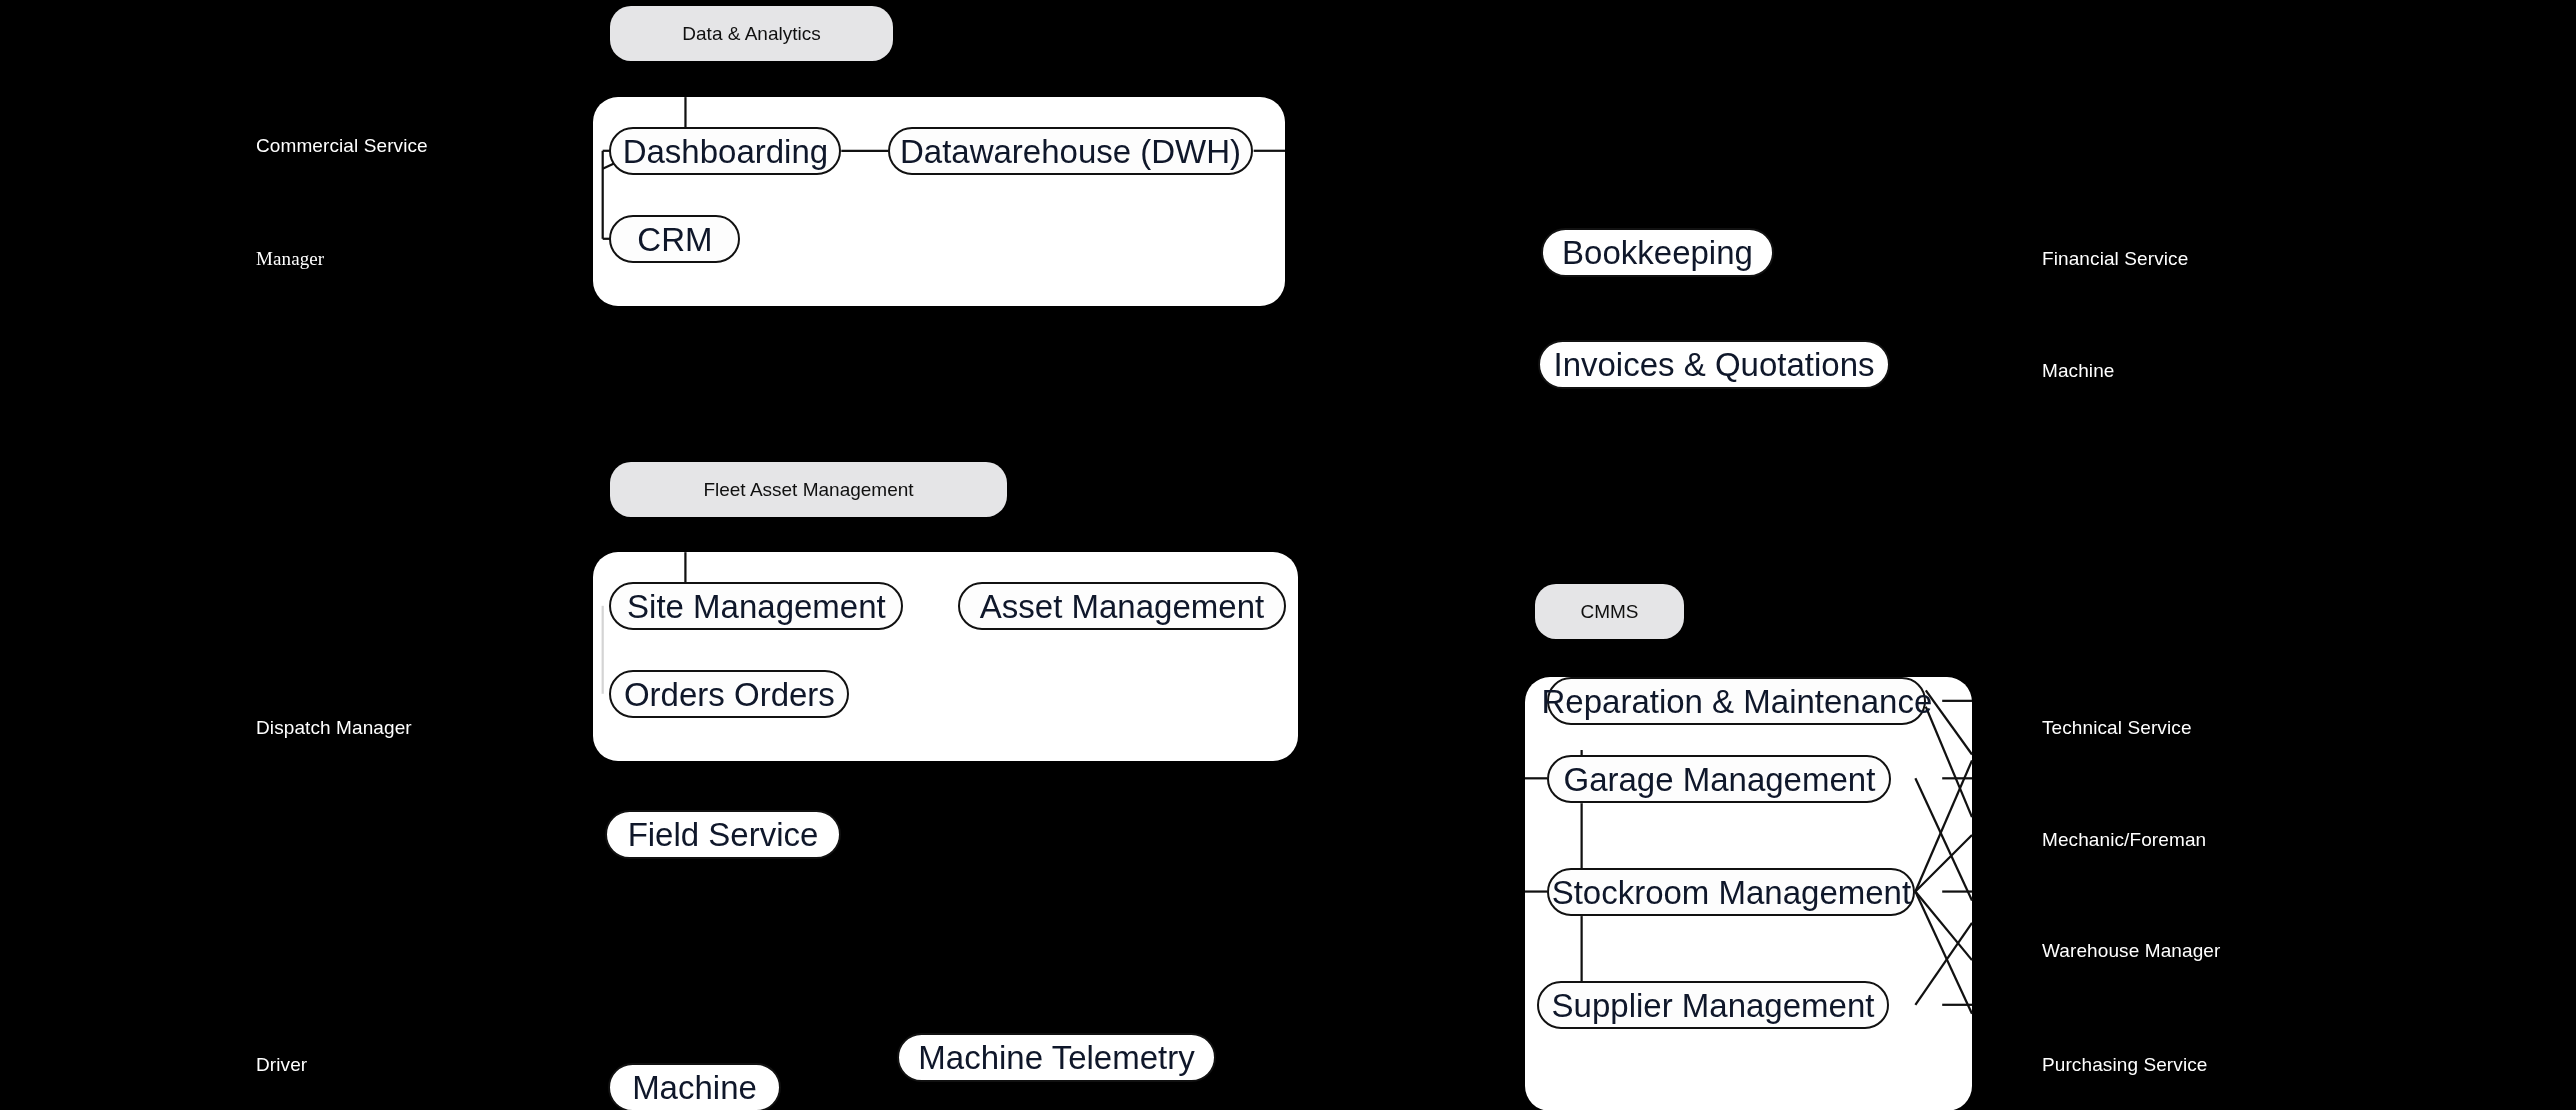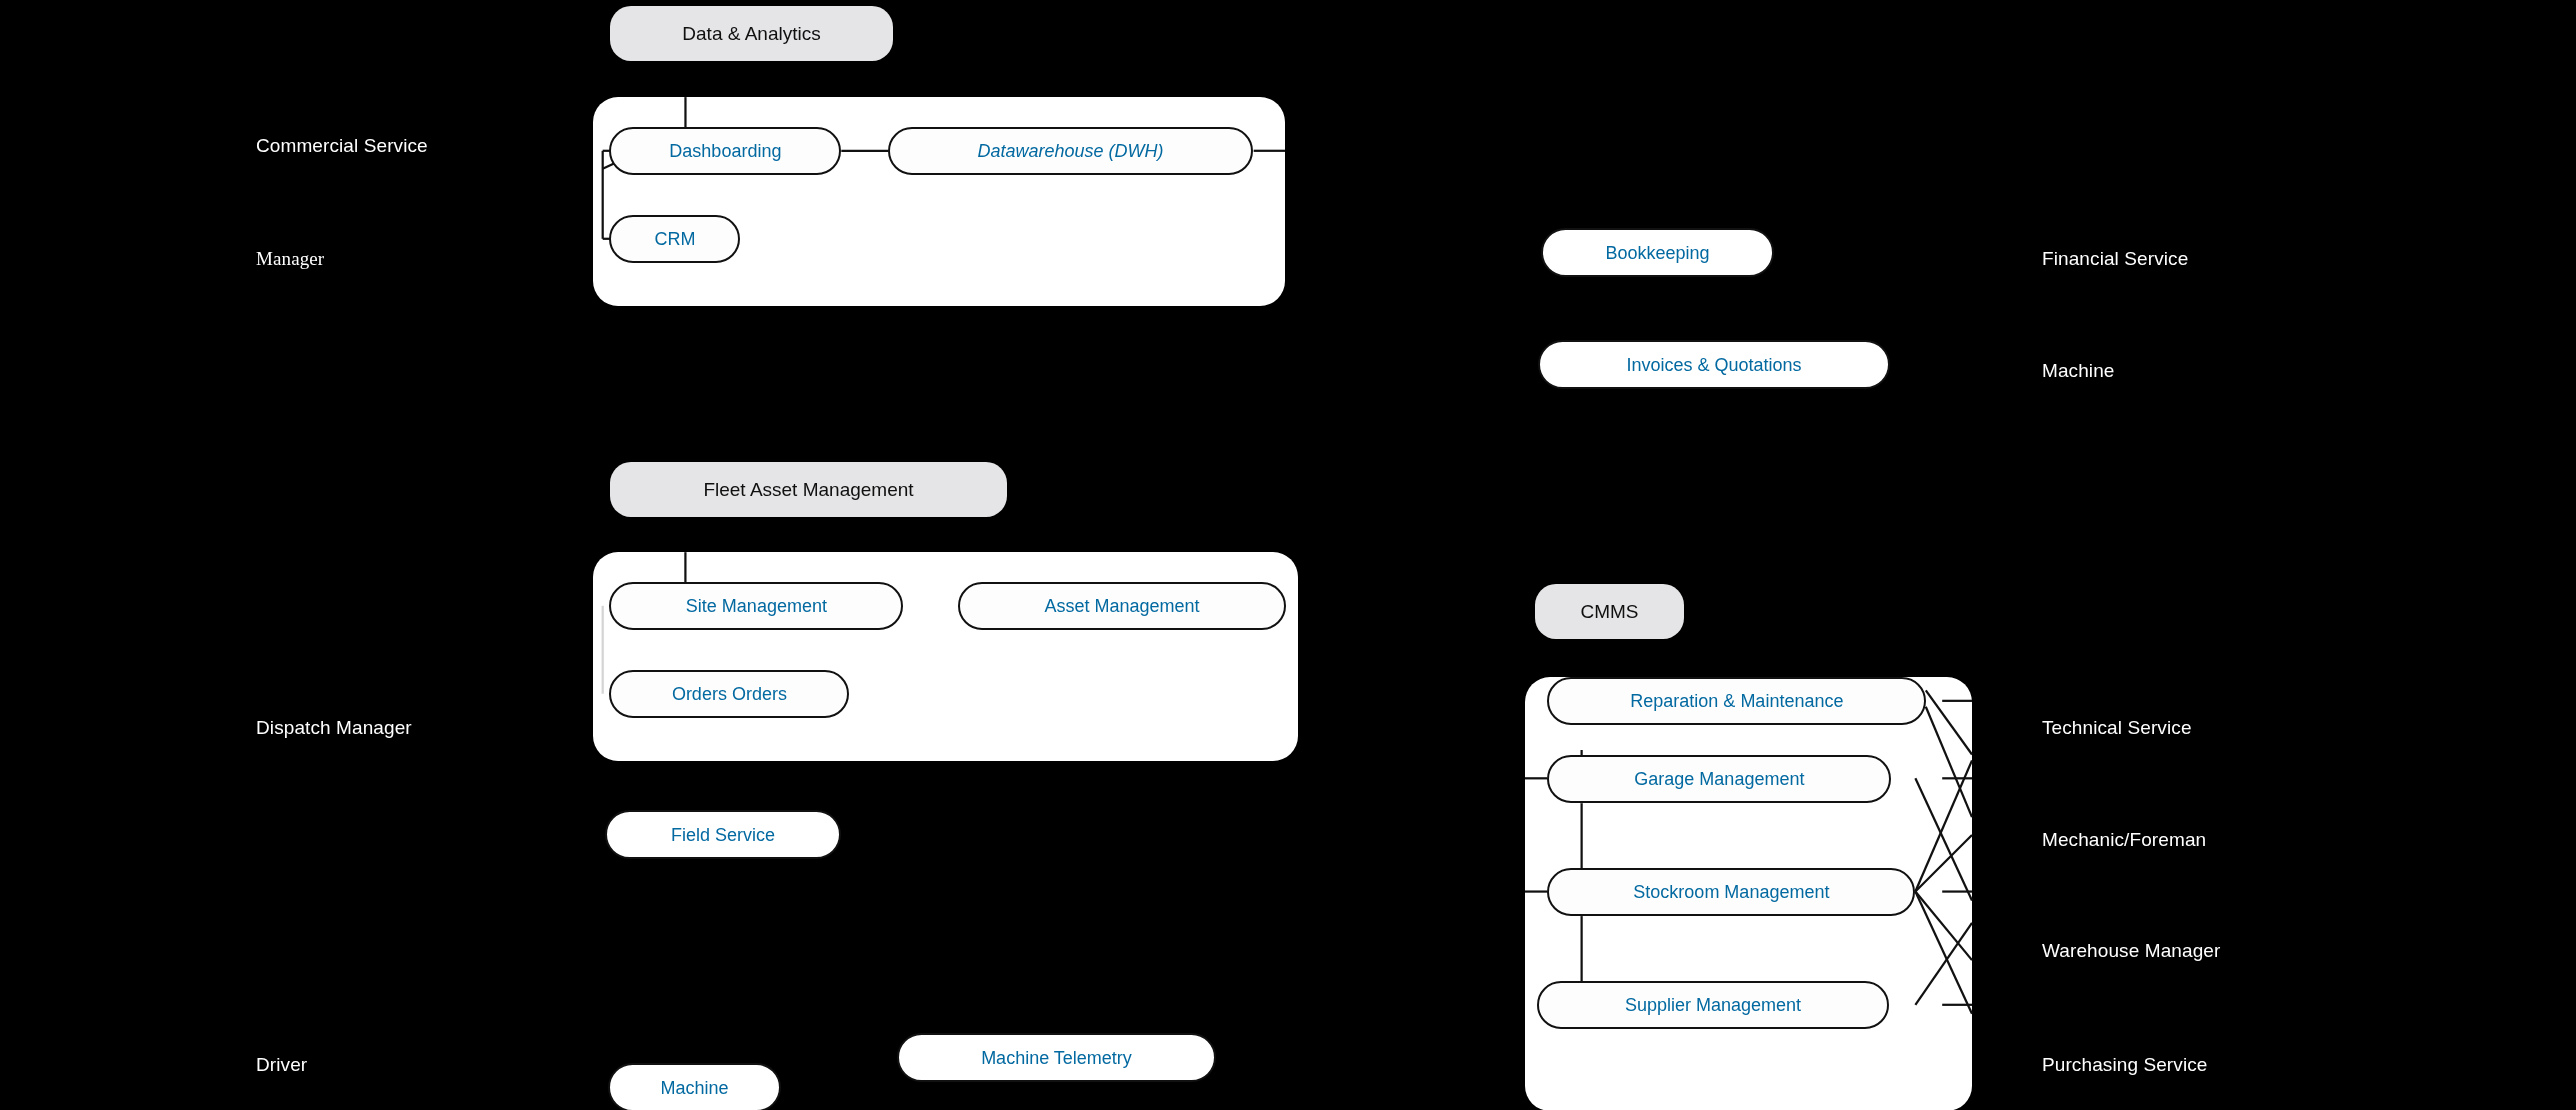--- a/index.html
+++ b/index.html
@@ -26,23 +26,23 @@
   }
 
   
   .cluster{
     position:absolute;background:#ffffff;border-radius:25px;
     box-sizing:border-box;
   }
 
   
   .pill{
-    position:absolute;background:#fdfdfd;color:#0369a1;
+    position:absolute;background:#fdfdfd;color:#0f172a;
     border:2.2px solid #111111;border-radius:745px;
-    font-size:18px;line-height:1;white-space:nowrap;
+    font-size:33px;line-height:1;white-space:nowrap;
     display:flex;align-items:center;justify-content:center;
     box-sizing:border-box;padding:0 19.4px;z-index:3;
   }
   .pill.free{background:#ffffff;}
   svg.wires{position:absolute;left:0;top:0;overflow:visible;z-index:2;}
   svg.wires line{stroke:#111111;stroke-width:3;}
 </style>
 </head>
 <body>
 
@@ -75,21 +75,21 @@
       <line x1="13" y1="190" x2="46" y2="190"></line>
 
       <line x1="13" y1="96" x2="52" y2="78"></line>
 
       <line x1="333" y1="72" x2="396" y2="72"></line>
 
       <line x1="886" y1="72" x2="928" y2="72"></line>
     </svg>
 
     <div class="pill" style="left:16.4px;top:30px;width:232px;height:48px;">Dashboarding</div>
-    <div class="pill" style="left:295px;top:30px;width:365px;height:48px;font-style:italic;">Datawarehouse (DWH)</div>
+    <div class="pill" style="left:295px;top:30px;width:365px;height:48px;">Datawarehouse (DWH)</div>
     <div class="pill" style="left:16.4px;top:118px;width:131px;height:48px;">CRM</div>
   </div>
 
   <div class="pill free" style="left:1541px;top:228px;width:233px;height:49px;">Bookkeeping</div>
   <div class="pill free" style="left:1538px;top:340px;width:352px;height:49px;">Invoices &amp; Quotations</div>
 
   <div class="grouptag" style="left:610px;top:462px;width:397px;height:55px;">Fleet Asset Management</div>
 
   <div class="cluster" style="left:593px;top:552px;width:705px;height:209px;">
     <svg class="wires" width="705" height="209" viewBox="0 0 946 280">

